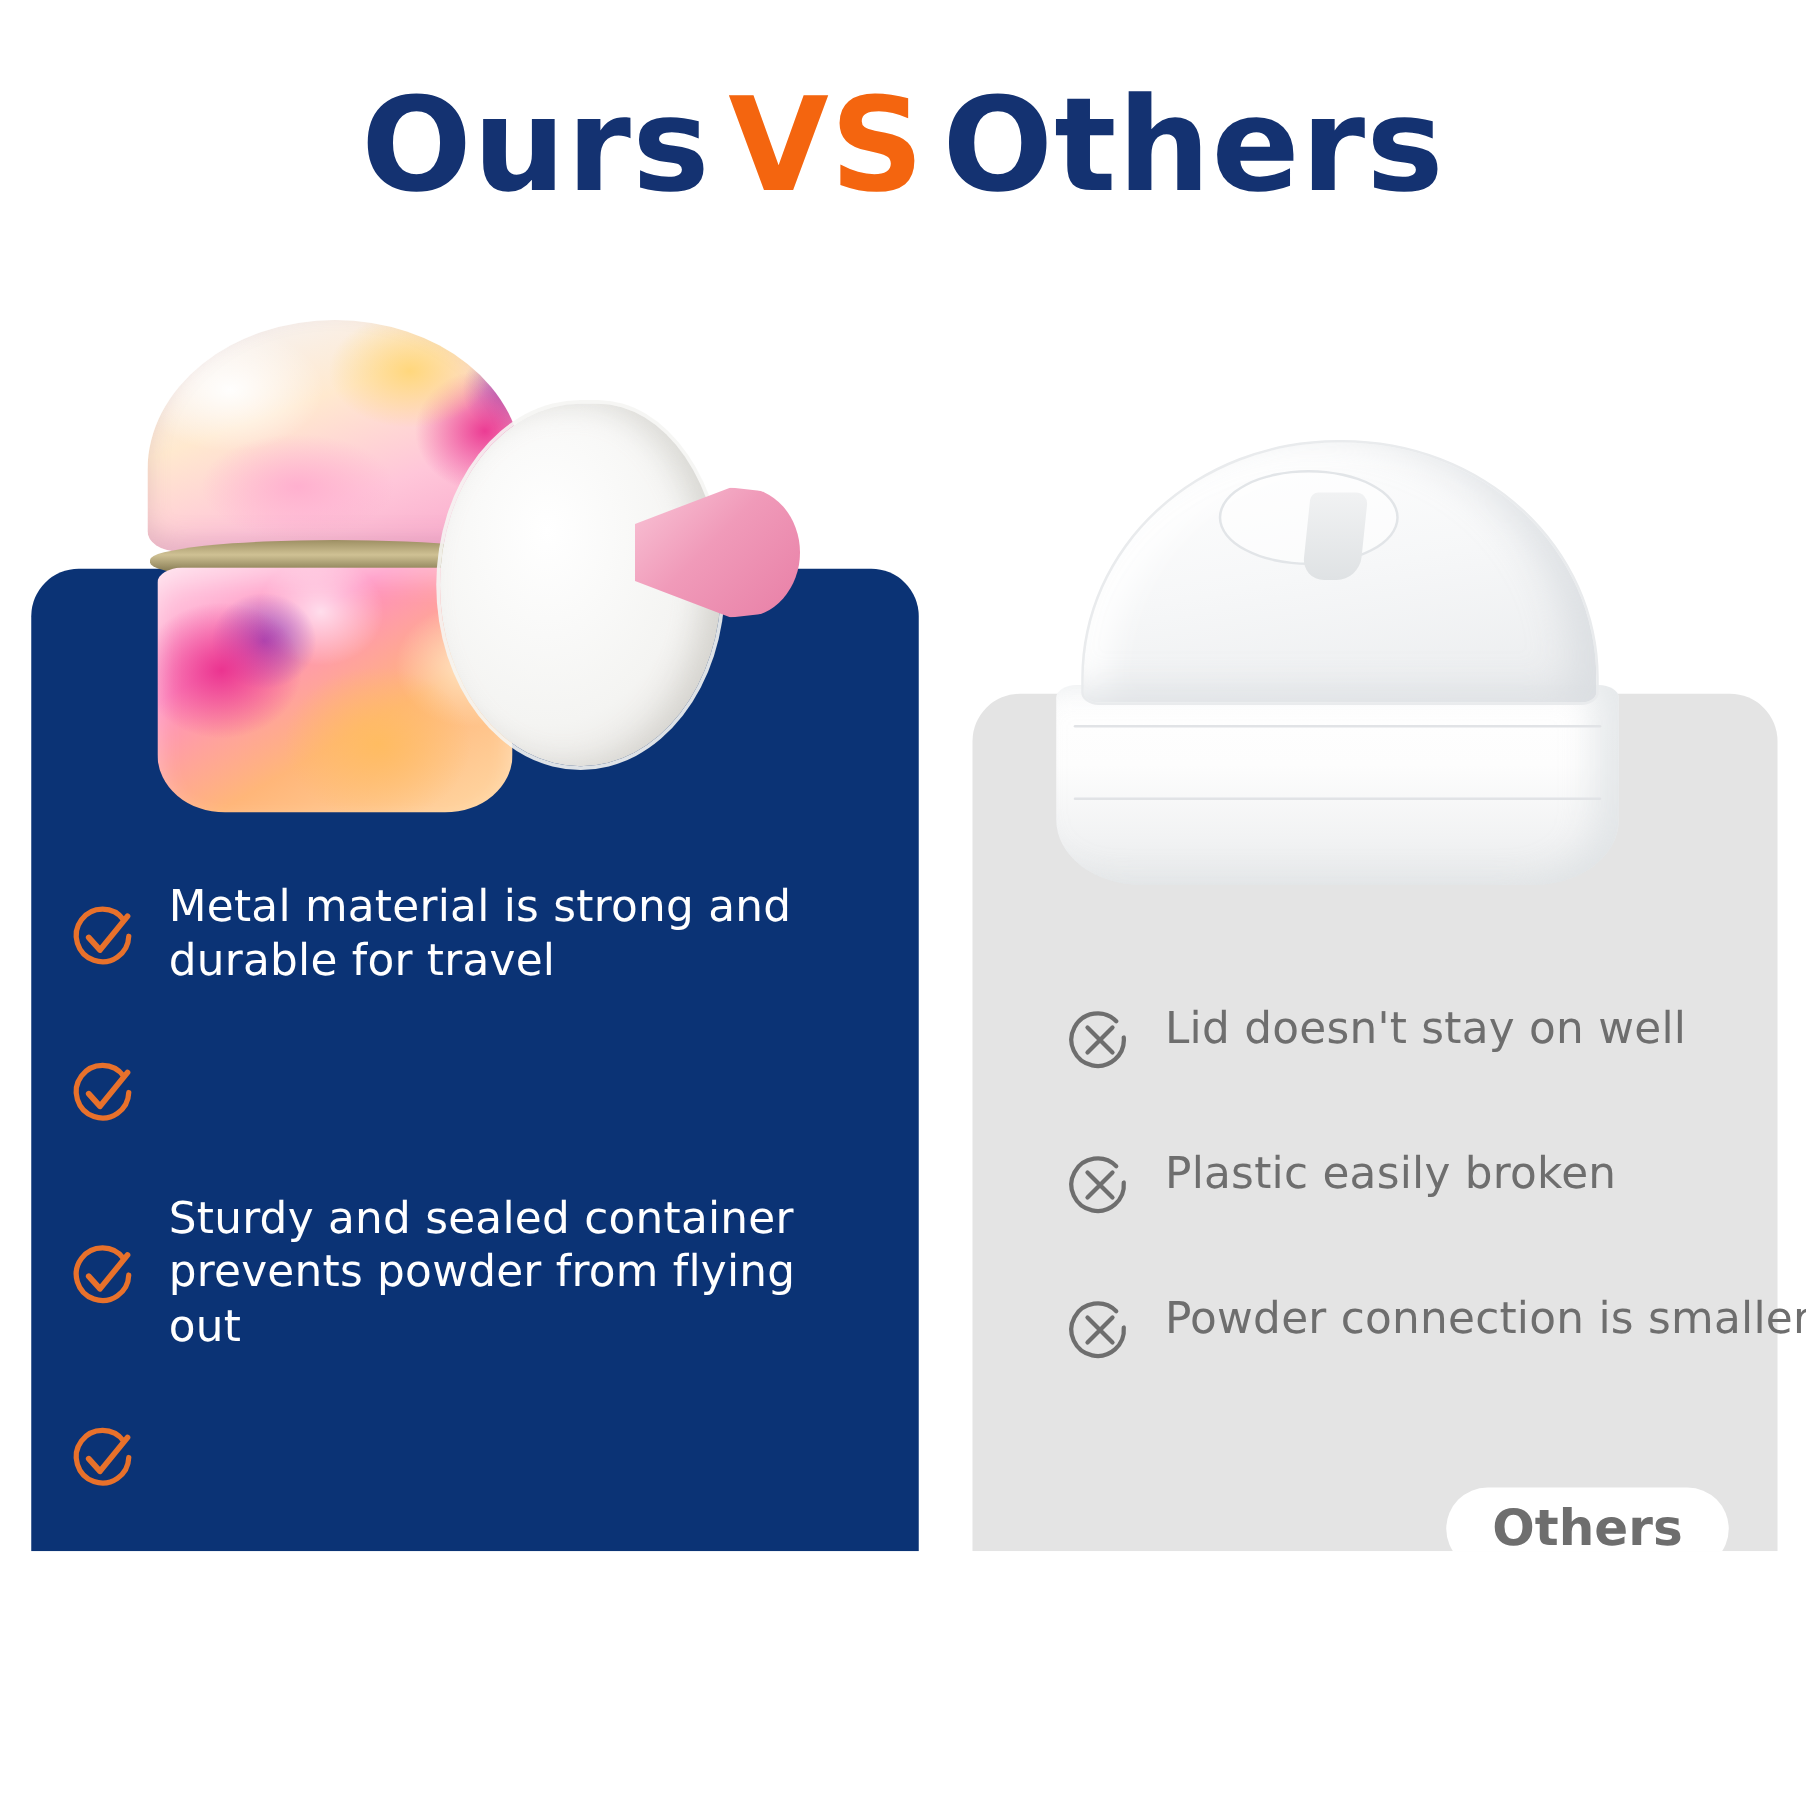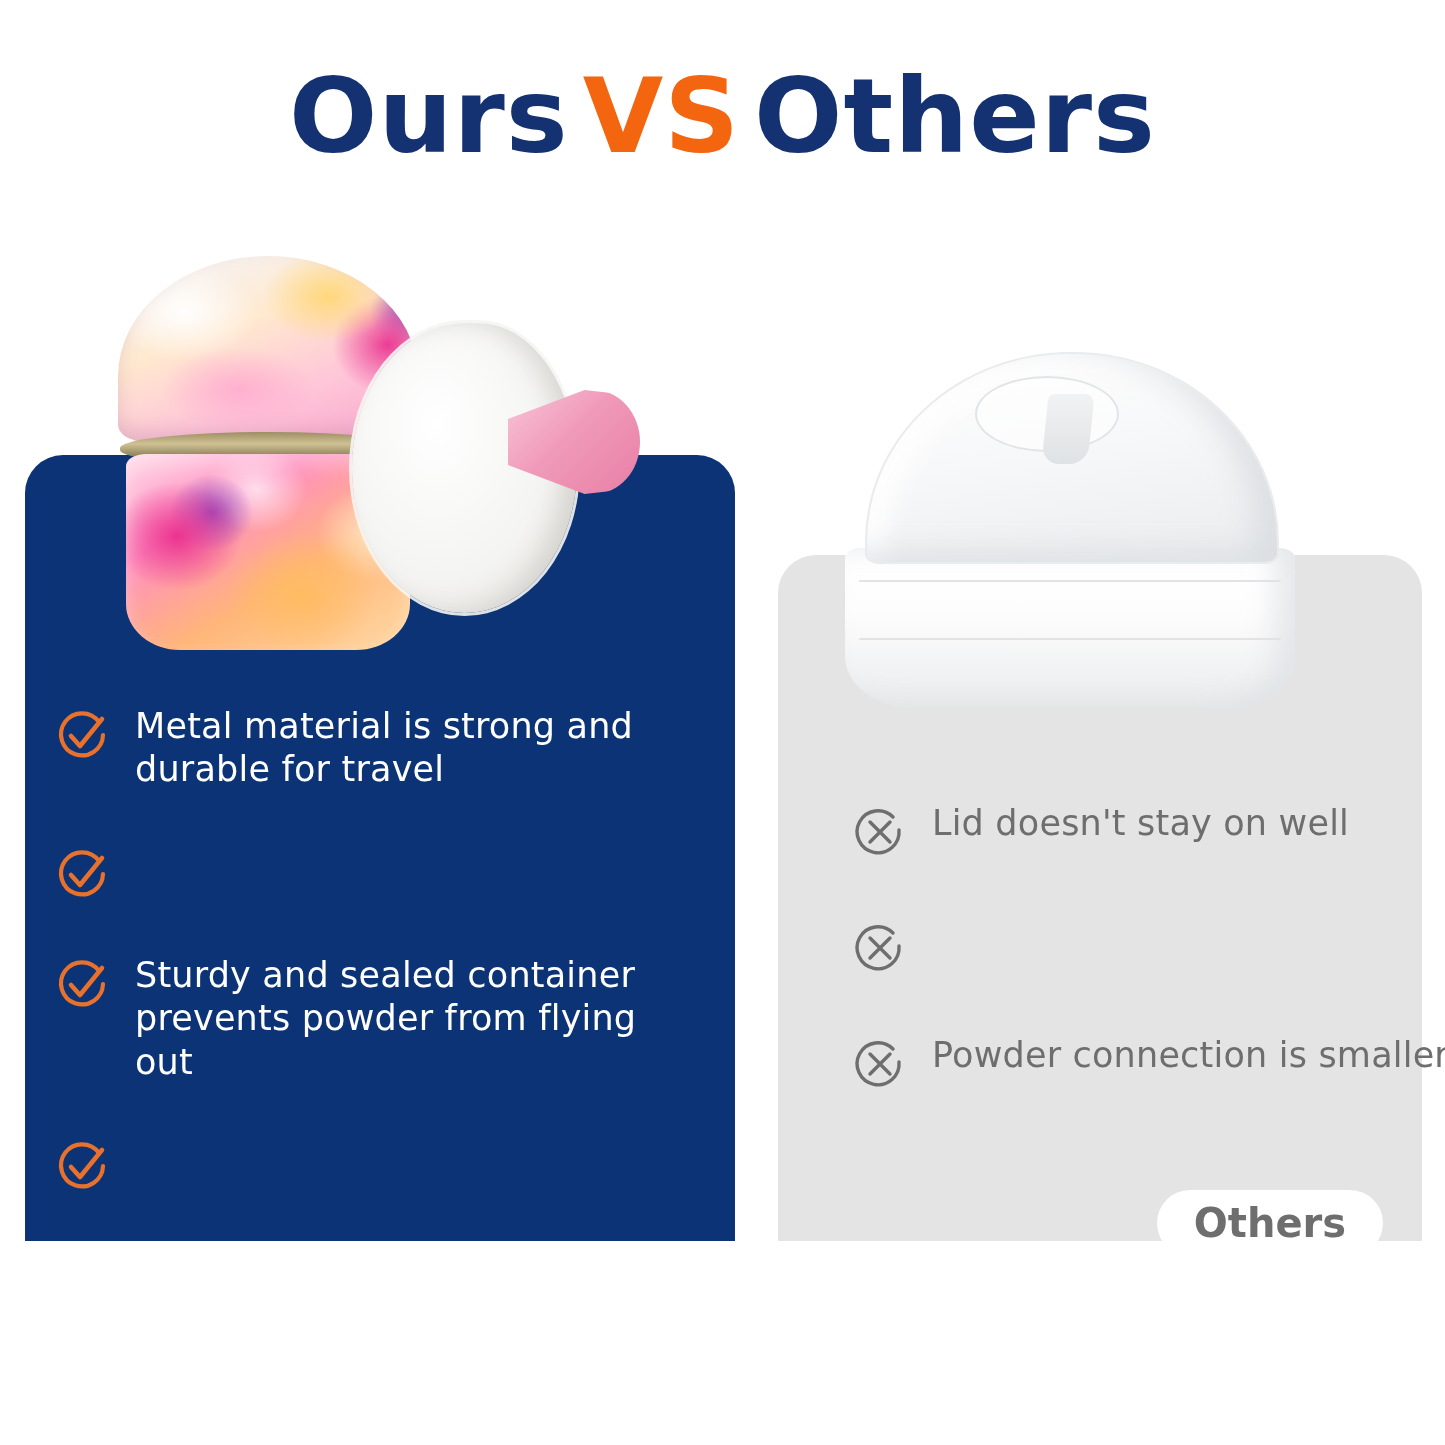--- a/index.html
+++ b/index.html
@@ -218,21 +218,21 @@
     left: 852px;
     top: 768px;
     width: 600px;
     margin-top: 34px;
   }
   .bullet {
     display: flex;
     align-items: flex-start;
     gap: 24px;
   }
-  #list-ours .bullet { margin-bottom: 52px; }
+  #list-ours .bullet { margin-bottom: 52px; align-items: center; }
   #list-others .bullet { margin-bottom: 58px; }
   .bullet-icon {
     flex: 0 0 auto;
     width: 56px;
     height: 56px;
     margin-top: 2px;
   }
   .bullet-text {
     font-family: "DejaVu Sans", sans-serif;
     font-size: 35px;
@@ -363,20 +363,21 @@
       <span class="bullet-text">Lid doesn't stay on well</span>
     </div>
 
     <div class="bullet">
       <span class="bullet-icon">
         <svg viewBox="0 0 56 56" width="56" height="56" aria-hidden="true">
           <path d="M41 13 A21 21 0 1 0 47 26" fill="none" stroke="#6E6E6E" stroke-width="3.4" stroke-linecap="round"></path>
           <path d="M18 18 L38 38 M38 18 L18 38" fill="none" stroke="#6E6E6E" stroke-width="3.4" stroke-linecap="round"></path>
         </svg>
       </span>
+      <span class="bullet-text">Plastic easily broken</span>
     </div>
 
     <div class="bullet">
       <span class="bullet-icon">
         <svg viewBox="0 0 56 56" width="56" height="56" aria-hidden="true">
           <path d="M41 13 A21 21 0 1 0 47 26" fill="none" stroke="#6E6E6E" stroke-width="3.4" stroke-linecap="round"></path>
           <path d="M18 18 L38 38 M38 18 L18 38" fill="none" stroke="#6E6E6E" stroke-width="3.4" stroke-linecap="round"></path>
         </svg>
       </span>
       <span class="bullet-text">Powder connection is smaller</span>

